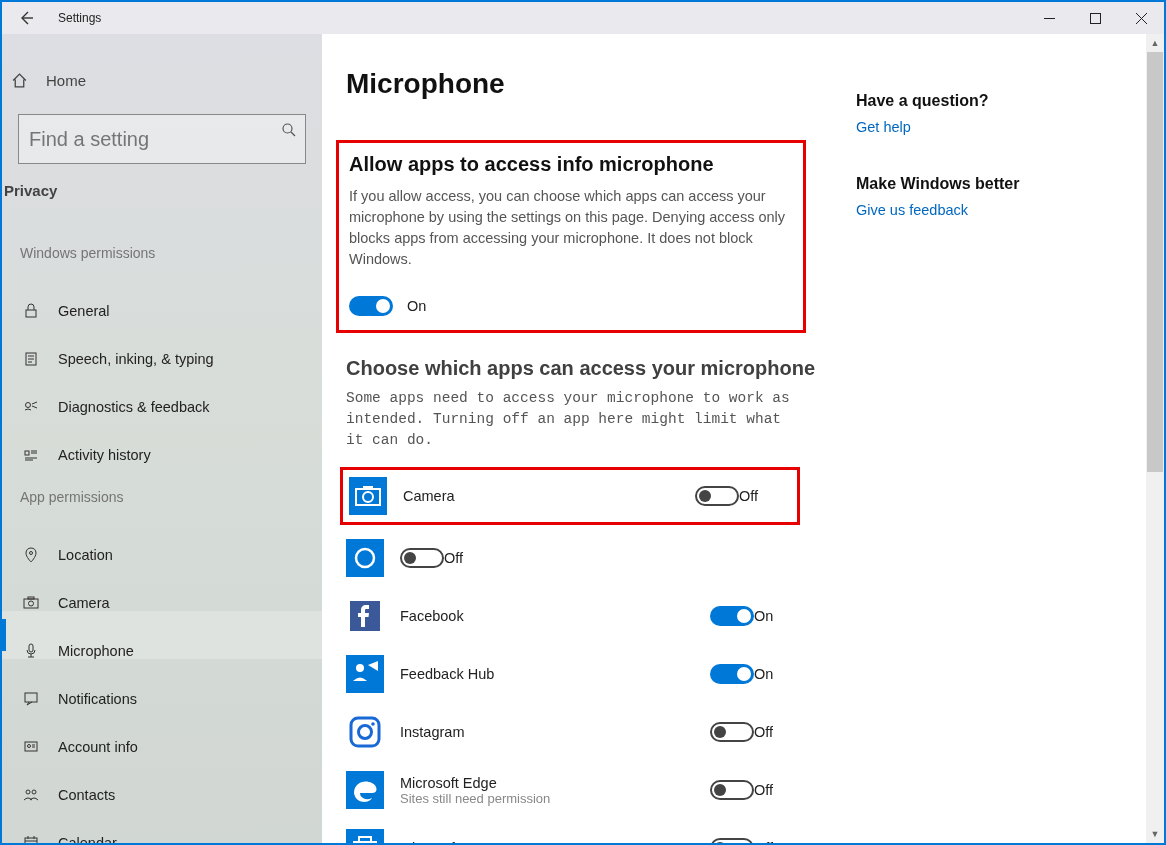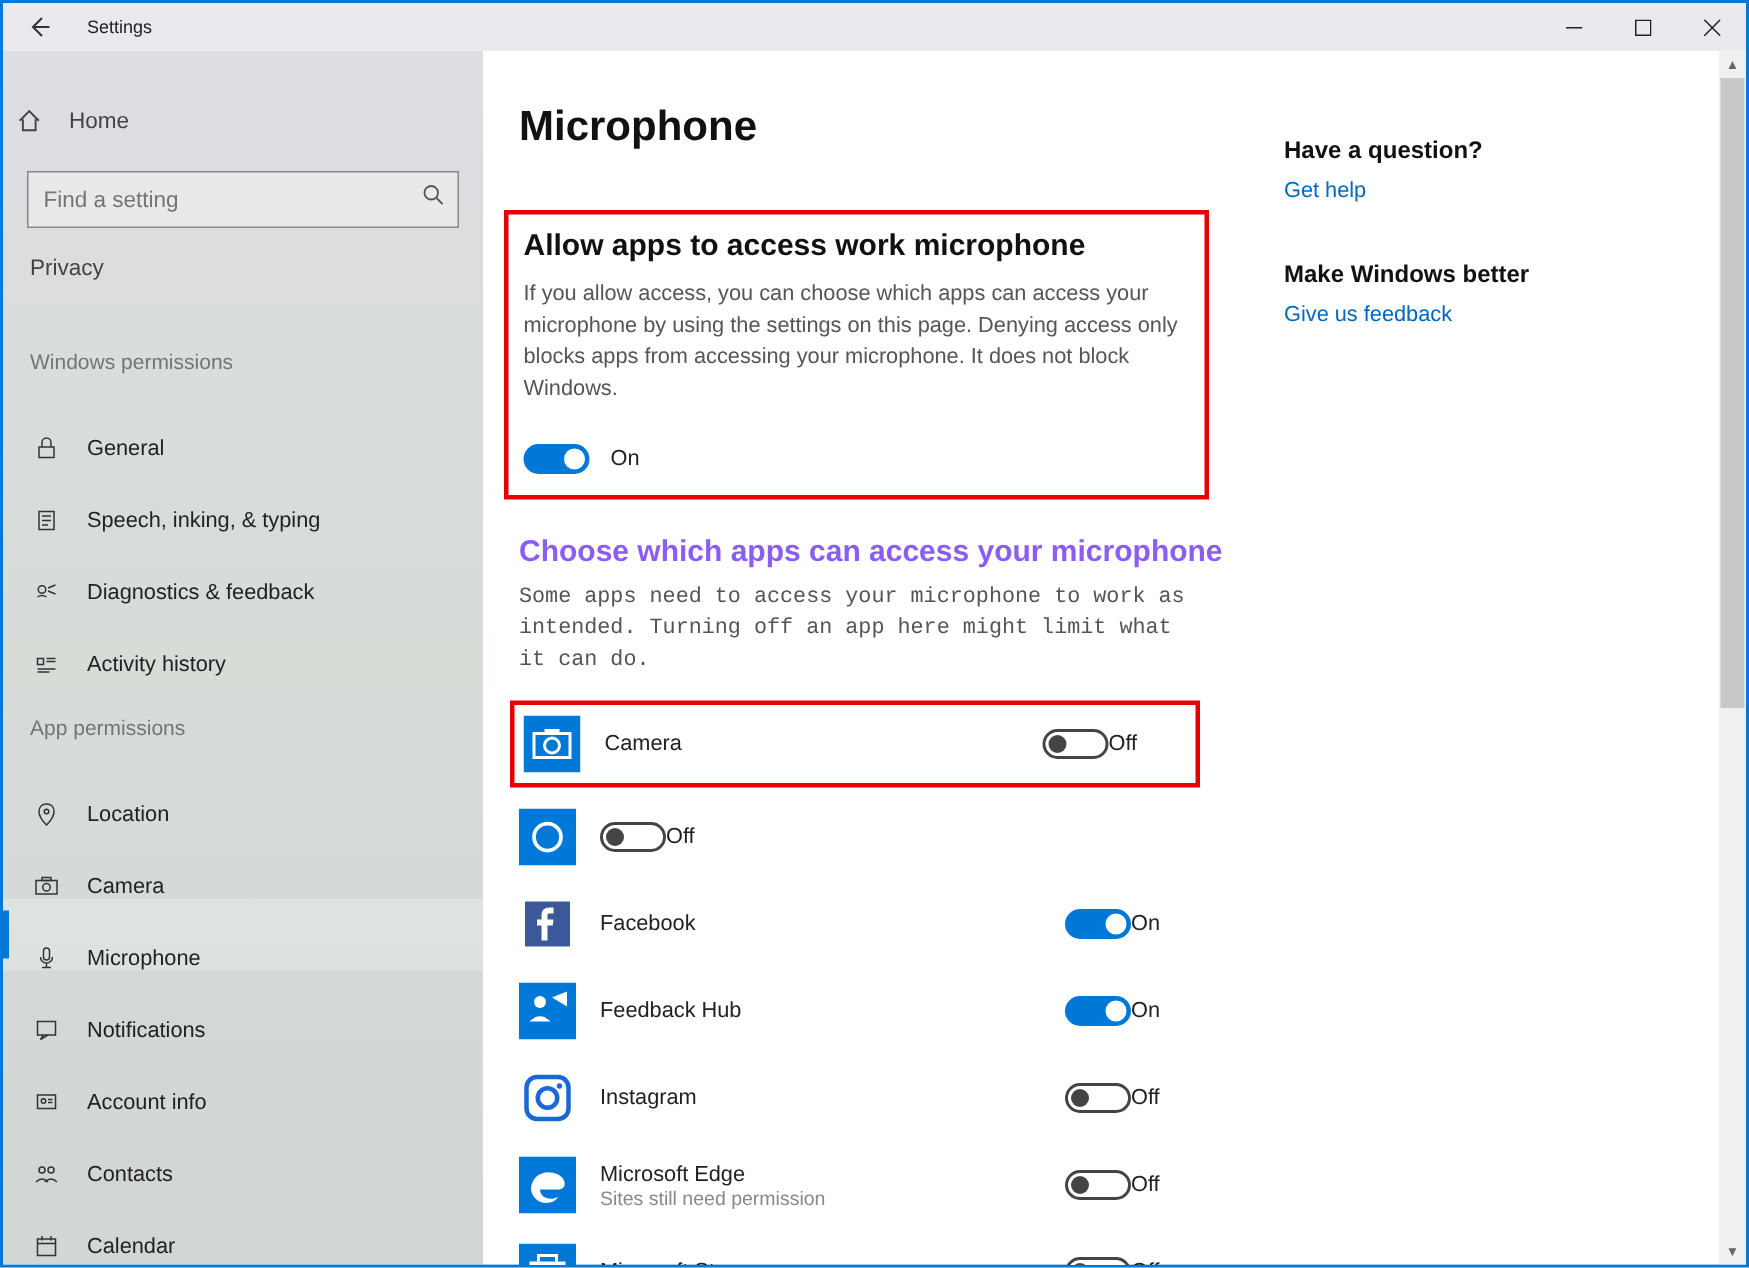--- a/index.html
+++ b/index.html
@@ -13,24 +13,24 @@
 
   .shell { display: flex; height: calc(100% - 32px); }
 
   .sidebar { width: 320px; background: linear-gradient(180deg, #d8d9de 0%, #d3d7d6 30%, #cfd6d0 55%, #c9d0cc 100%); padding: 0; overflow-y: auto; position: relative; }
   .sidebar::before { content:""; position:absolute; inset:0; background: rgba(255,255,255,0.15); pointer-events:none; }
 
   .home-row { display:flex; align-items:center; height:48px; padding:0 6px; margin-top: 22px; font-size:15px; color:#222; }
   .home-row .icon { width:22px; display:flex; justify-content:center; margin-right: 16px; }
 
   .search-wrap { margin: 10px 16px 18px 16px; position:relative; }
-  .search-input { width:100%; height:38px; border:1px solid #888; background: rgba(255,255,255,0.35); padding: 0 34px 0 10px; font-size:15px; color:#444; outline:none; }
+  .search-input { width:100%; height:50px; border:1px solid #888; background: rgba(255,255,255,0.35); padding: 0 34px 0 10px; font-size:20px; color:#444; outline:none; }
   .search-icon-container { position:absolute; right:9px; top:8px; color:#555; }
 
-  .section-title { font-size:15px; color:#222; font-weight:400; padding: 0 18px 20px 18px; }
+  .section-title { font-size:15px; color:#222; font-weight:700; padding: 0 18px 20px 2px; }
   .group-label { font-size:14px; color:#5c5c5c; padding: 26px 18px 10px 18px; }
 
   .nav-item { display:flex; align-items:flex-end; height:48px; padding:0 18px; font-size:14.5px; color:#222; position:relative; }
   .nav-item .icon { width:22px; display:flex; justify-content:center; margin-right:16px; color:#333; }
   .nav-item.active::before { content:""; position:absolute; left:0; top:8px; bottom:8px; width:4px; background:#0078d7; }
   .nav-item.active { background: rgba(255,255,255,0.25); }
 
   .main { flex:1; display:flex; overflow:hidden; background:#fff; }
   .content { flex:1; padding: 34px 20px 20px 24px; overflow-y:auto; }
   .aside { width: 290px; padding: 58px 24px 0 0; }
@@ -42,21 +42,21 @@
   p.desc { font-size:14.5px; color:#555; line-height:1.45; max-width: 440px; margin-bottom:26px; }
 
   .toggle-row { display:flex; align-items:center; gap:14px; }
   .toggle { width:44px; height:20px; border-radius:10px; position:relative; }
   .toggle.on { background:#0078d7; }
   .toggle.on::after { content:""; position:absolute; right:3px; top:3px; width:14px; height:14px; border-radius:50%; background:#fff; }
   .toggle.off { background:#fff; border:2px solid #444; width:44px; height:20px; }
   .toggle.off::after { content:""; position:absolute; left:2px; top:2px; width:12px; height:12px; border-radius:50%; background:#444; }
   .toggle-label { font-size:14.5px; color:#222; }
 
-  .apps-heading { font-size:20px; font-weight:600; color:#8b5cf6; margin: 6px 0 8px 0; }
+  .apps-heading { font-size:20px; font-weight:600; color:#404040; margin: 6px 0 8px 0; }
   .apps-desc { font-size:14.5px; color:#555; line-height:1.45; max-width:450px; margin-bottom:16px;font-family:Liberation Mono, monospace; }
 
   .app-row { display:flex; align-items:center; height:58px; max-width:460px; }
   .app-row.highlight { border:3px solid #e60000; padding:4px 6px; margin-left:-6px; margin-bottom:4px; }
   .app-icon { width:38px; height:38px; margin-right:16px; display:flex; align-items:center; justify-content:center; border-radius:0; flex-shrink:0; }
   .app-name-wrap { flex:1; }
   .app-name { font-size:14.5px; color:#222; }
   .app-sub { font-size:13px; color:#888; }
   .app-toggle-wrap { display:flex; align-items:center; width:96px; }
 
@@ -231,21 +231,21 @@
         </span>
       <span>Calendar</span>
     </div>
   </div>
 
   <div class="main">
     <div class="content">
       <h1 class="page-title">Microphone</h1>
 
       <div class="highlight-box">
-        <h2 class="sub">Allow apps to access work microphone</h2>
+        <h2 class="sub">Allow apps to access info microphone</h2>
         <p class="desc">If you allow access, you can choose which apps can access your microphone by using the settings on this page. Denying access only blocks apps from accessing your microphone. It does not block Windows.</p>
         <div class="toggle-row">
           <div class="toggle on"></div>
           <span class="toggle-label">On</span>
         </div>
       </div>
 
       <h2 class="apps-heading">Choose which apps can access your microphone</h2>
       <p class="apps-desc">Some apps need to access your microphone to work as intended. Turning off an app here might limit what it can do.</p>
 

